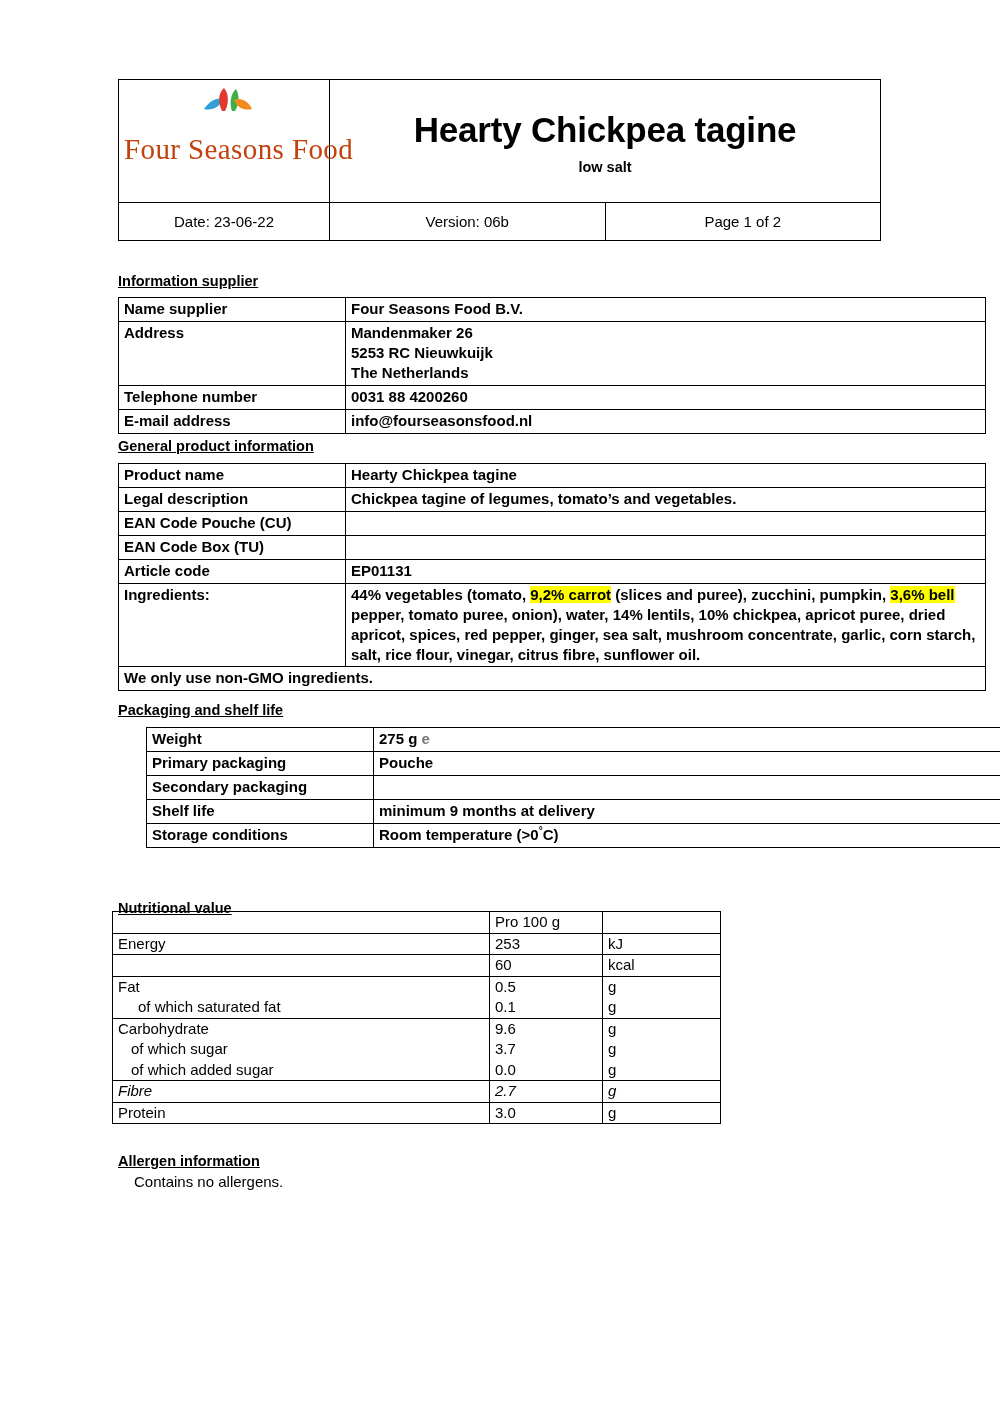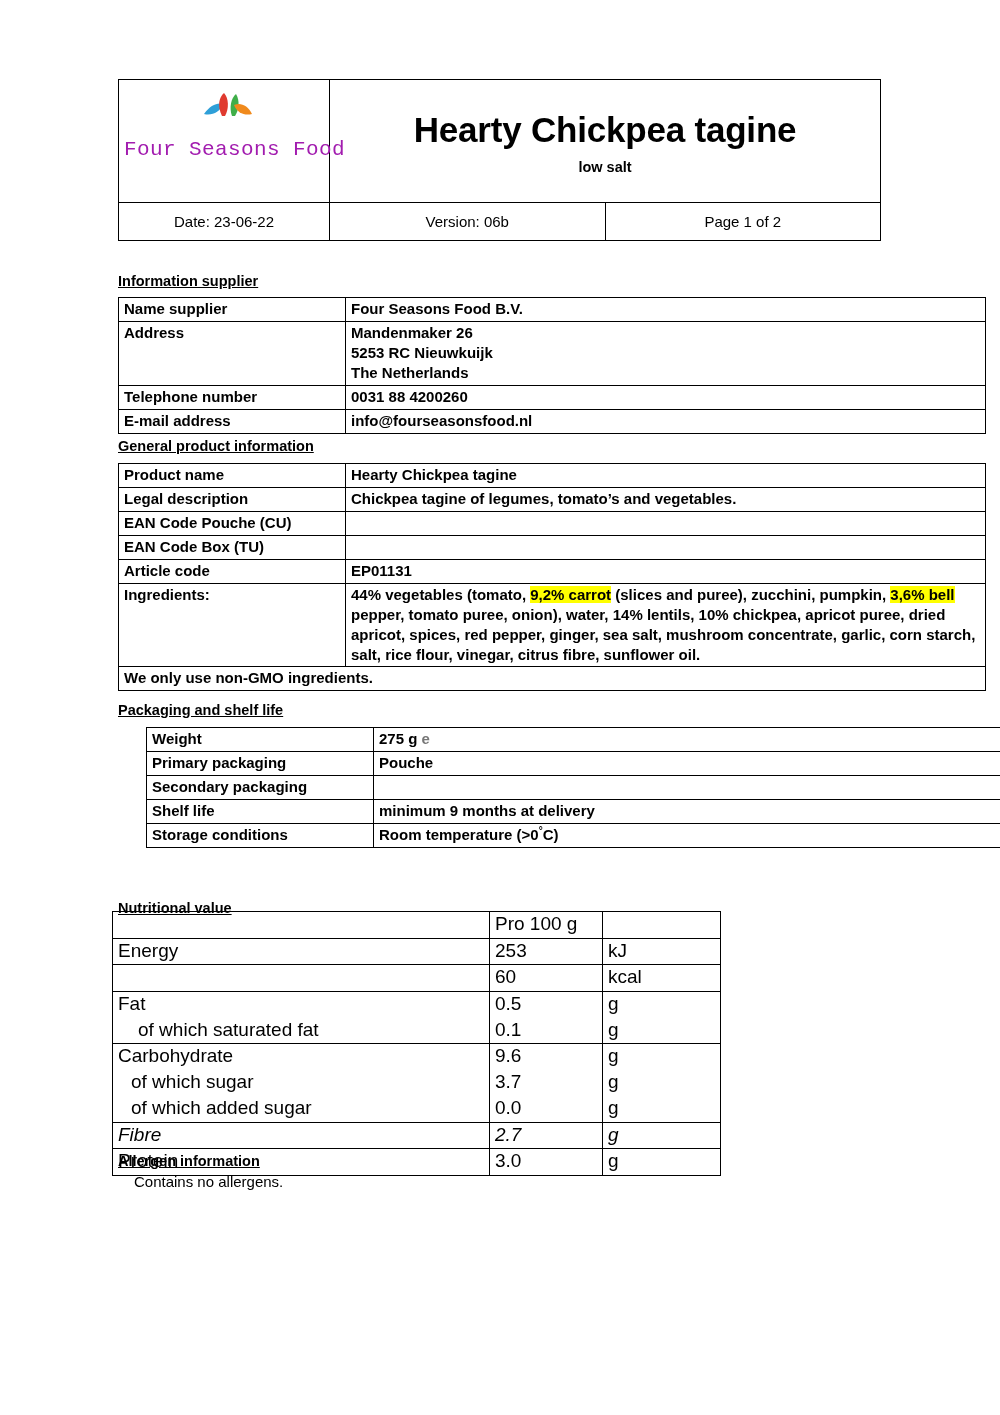--- a/index.html
+++ b/index.html
@@ -48,24 +48,24 @@
     text-align: center;
   }
   .logo-mark {
     position: absolute;
     left: 78px;
     top: -30px;
     width: 52px;
     height: 30px;
   }
   .logo-text {
-    font-family: Liberation Mono, monospace;
-    font-size: 21px;
+    font-family: Liberation Serif, serif;
+    font-size: 29px;
     letter-spacing: 0.4px;
-    color: #a21caf;
+    color: #c2410c;
     white-space: nowrap;
     padding-top: 16px;
   }
   .title-cell {
     text-align: center;
     padding: 6px 10px 8px 10px;
   }
   .doc-title {
     font-size: 35px;
     font-weight: bold;
@@ -134,21 +134,21 @@
     line-height: 0;
   }
 
   
   .ntable {
     position: absolute;
     left: 112px;
     width: 581px;
     border-collapse: collapse;
     table-layout: fixed;
-    font-size: 19px;
+    font-size: 15px;
   }
   .ntable td {
     border: 1px solid #000;
     padding: 0px 5px 1px 5px;
     vertical-align: top;
     line-height: 1.3;
     height: 19px;
   }
   .n-name { width: 366px; margin-left: 44px; }
   .n-val  { width: 102px; }

